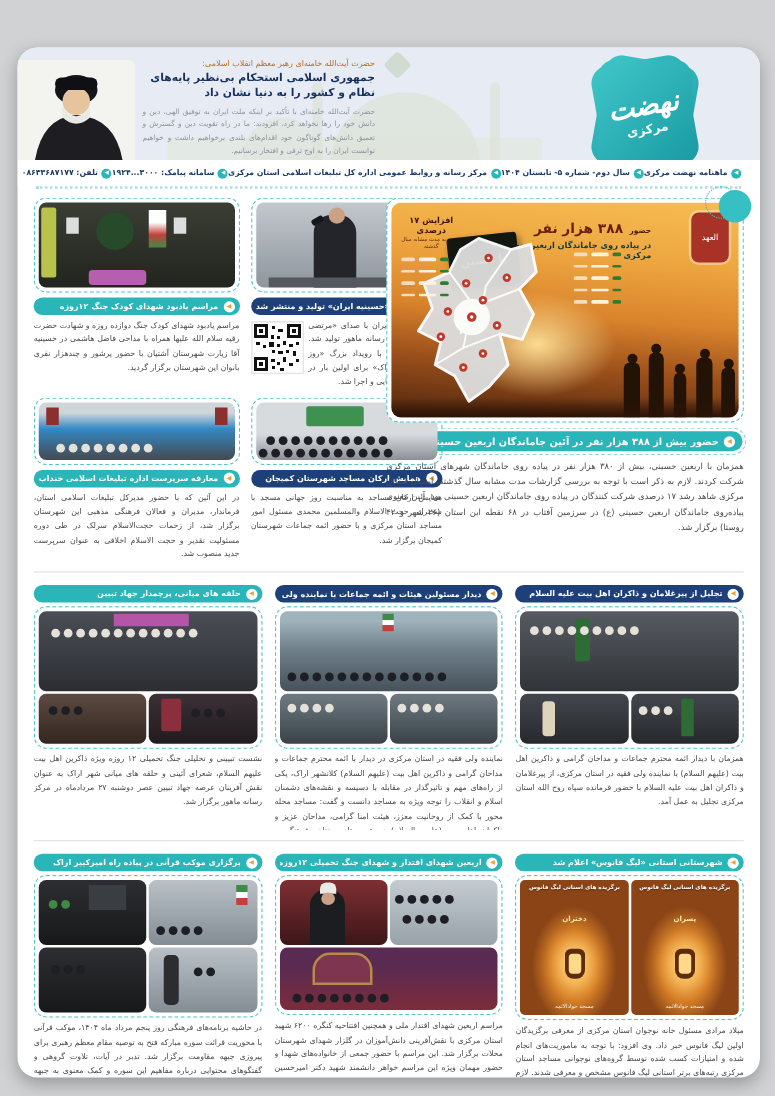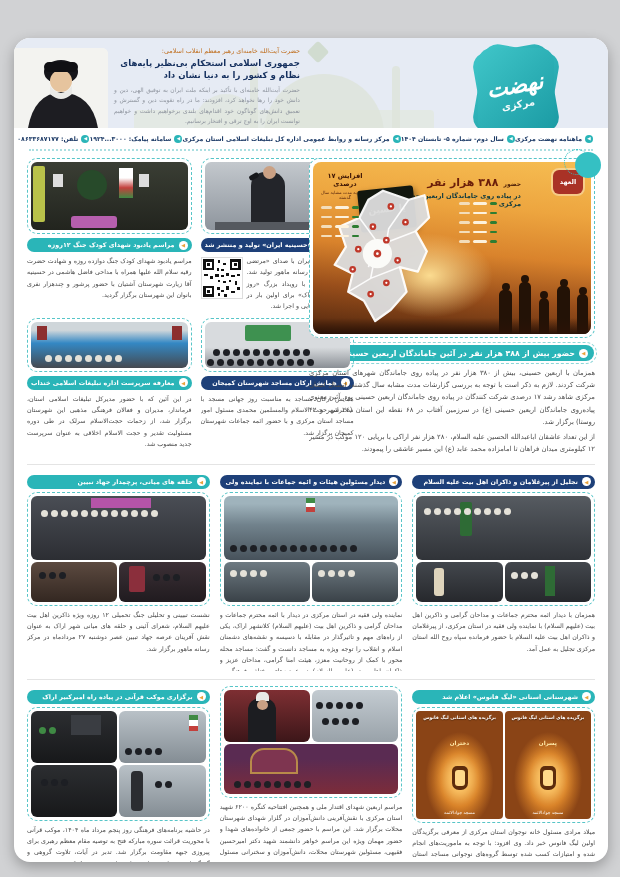--- a/index.html
+++ b/index.html
@@ -54,21 +54,21 @@
   .wide{grid-column:1/3}
   .h66{height:64px}.h40{height:40px}.h54{height:52px}.h50{height:50px}.h112{height:108px}
   .col3 .bodytext{max-height:62px;margin-top:3px}
   
   .infog{position:relative;height:172px;border-radius:8px;overflow:hidden;
     background:radial-gradient(90px 60px at 42% 66%,rgba(255,226,150,.95),rgba(255,226,150,0) 70%),
     linear-gradient(185deg,#f6bd52 0%,#eda53f 28%,#d9832c 52%,#9a4f1b 74%,#4e250e 100%)}
   .infog-wrap{position:relative;margin-bottom:0}
   .ig-deco{position:absolute;right:-7px;top:-7px;width:26px;height:26px;background:#35c0c3;border-radius:50%;z-index:3}
   .ig-deco2{position:absolute;right:4px;top:-10px;width:26px;height:26px;border:1.5px dotted #35c0c3;border-radius:50%;z-index:3}
-  .ig-badge{position:absolute;right:8px;top:8px;width:30px;height:24px;background:#a93226;border-radius:6px;color:#fff;font-size:6.5px;font-weight:bold;display:flex;align-items:center;justify-content:center;box-shadow:0 0 0 2px rgba(255,255,255,.35)}
+  .ig-badge{position:absolute;right:8px;top:8px;width:30px;height:40px;background:#a93226;border-radius:6px;color:#fff;font-size:6.5px;font-weight:normal;display:flex;align-items:center;justify-content:center;box-shadow:0 0 0 2px rgba(255,255,255,.35)}
   .ig-title{position:absolute;left:58px;top:8px;width:150px;direction:rtl;text-align:right;color:#4a1d07;line-height:1.35}
   .ig-title .lead{font-size:6px;font-weight:bold}
   .ig-title .big{font-size:11px;font-weight:bold;color:#6b1e0a}
   .ig-title .rest{display:block;font-size:6.6px;font-weight:bold;color:#123c3f}
   .ig-inc{position:absolute;left:6px;top:10px;width:52px;text-align:center;color:#3d1505}
   .ig-inc .i1{font-size:6.6px;font-weight:bold;display:block}
   .ig-inc .i2{font-size:4.4px;display:block;margin-top:2px;color:#5c2a10}
   .ig-flag{position:absolute;right:176px;top:26px;width:56px;height:42px;background:#12170f;transform:rotate(-6deg);border-radius:3px;display:flex;align-items:center;justify-content:center;color:#fff;font-weight:bold;font-size:9px;box-shadow:2px 3px 6px rgba(0,0,0,.4)}
   .fig{position:absolute;bottom:0;background:#231206;border-radius:5px 5px 0 0}
   .fig::before{content:"";position:absolute;top:-7px;left:50%;transform:translateX(-50%);width:8px;height:8px;border-radius:50%;background:#231206}
@@ -414,21 +414,20 @@
                   <i class="s-b"></i>
                 </div>
             </div>
           </div>
         </div>
         <div class="pill pill-main">
             <span class="pi">◀</span>
             <span class="t">حضور بیش از ۳۸۸ هزار نفر در آئین جاماندگان اربعین حسینی</span>
           </div>
         <div class="bodytext" style="font-size:6.8px">همزمان با اربعین حسینی، بیش از ۳۸۰ هزار نفر در پیاده روی جاماندگان شهرهای استان مرکزی شرکت کردند. لازم به ذکر است با توجه به بررسی گزارشات مدت مشابه سال گذشته، امسال استان مرکزی شاهد رشد ۱۷ درصدی شرکت کنندگان در پیاده روی جاماندگان اربعین حسینی بود. آئین معنوی پیاده‌روی جاماندگان اربعین حسینی (ع) در سرزمین آفتاب در ۶۸ نقطه این استان (۲۶ شهر و ۴۲ روستا) برگزار شد.</div>
-        <div class="bodytext" style="font-size:6.8px;margin-top:3px">از این تعداد عاشقان اباعبدالله الحسین علیه السلام، ۲۸۰ هزار نفر اراکی با برپایی ۱۲۰ موکب در مسیر ۱۲ کیلومتری میدان فراهان تا امامزاده محمد عابد (ع) این مسیر عاشقی را پیمودند.</div>
       </div>
     </div>
 
     <div class="divider"></div>
 
     <div class="cols3">
 
       <div class="col3">
         <div class="pill">
             <span class="pi">◀</span>
@@ -597,20 +596,24 @@
                   <i></i>
                   <i></i>
                 </div>
               </div>
         </div>
           </div>
         <div class="bodytext" style="max-height:78px">در حاشیه برنامه‌های فرهنگی روز پنجم مرداد ماه ۱۴۰۴، موکب قرآنی با محوریت قرائت سوره مبارکه فتح به توصیه مقام معظم رهبری برای پیروزی جبهه مقاومت برگزار شد. تدبر در آیات، تلاوت گروهی و گفتگوهای محتوایی درباره مفاهیم این سوره و کمک معنوی به جبهه مقاومت، بخش‌هایی از این حضور قرآنی بود؛ حضوری که نگاهی تازه به پیوند فتح درونی و بیرونی در زندگی مؤمنانه مردم استان مرکزی گشود.</div>
       </div>
 
       <div class="col3">
+        <div class="pill">
+            <span class="pi">◀</span>
+            <span class="t">اربعین شهدای اقتدار و شهدای جنگ تحمیلی ۱۲روزه</span>
+          </div>
         <div class="photo">
             <div class="collage">
           <div class="ph h54 p-arbain-a">
             <div class="abs" style="left:24px;top:8px;width:28px;height:44px;background:#1c1d21;border-radius:12px 12px 0 0"></div>
             <div class="abs" style="left:32px;top:2px;width:13px;height:9px;background:#e9e9e6;border-radius:5px 5px 0 0"></div>
             <div class="abs" style="left:33px;top:10px;width:11px;height:10px;border-radius:50%;background:#caa184"></div>
           </div>
           <div class="ph h54 p-arbain-b">
                 <div class="headrow" style="left:4px;top:12px">
                   <i></i>

